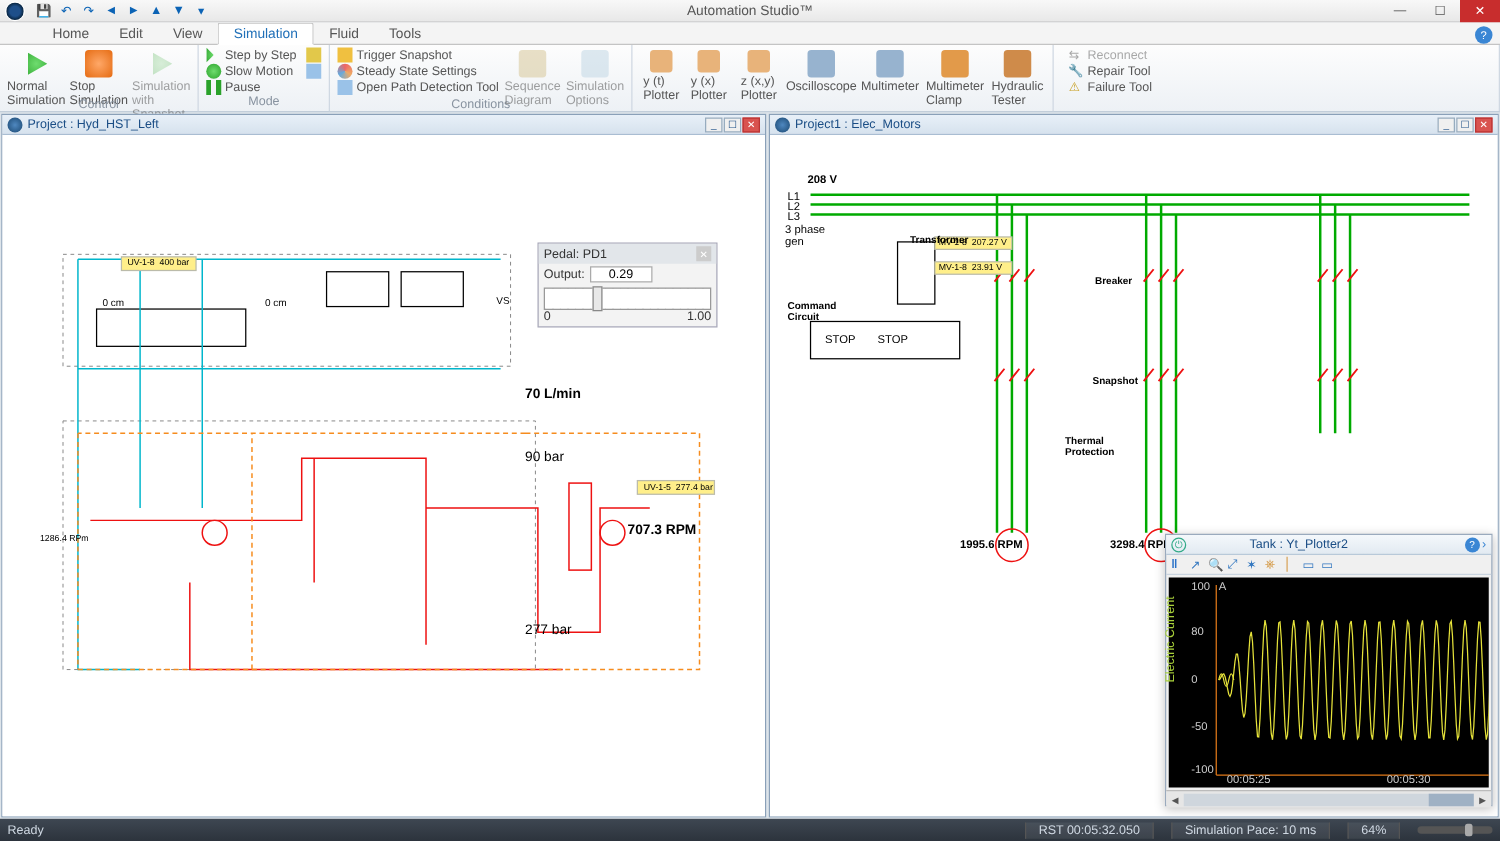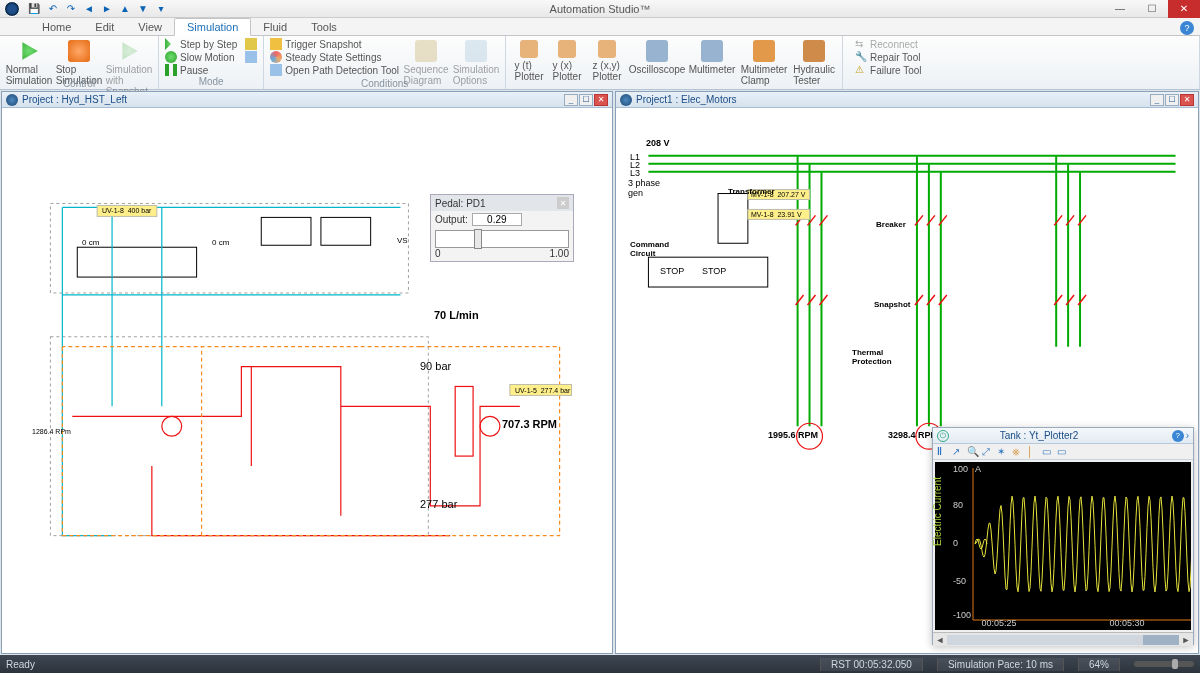--- a/index.html
+++ b/index.html
@@ -293,21 +293,21 @@
         <path class="oline" d="M60 430 H560 V240 H420 M200 430 V240 M420 240 H60 M60 240 V430"></path>
 
         <rect x="95" y="98" width="60" height="11" class="tag"></rect>
         <rect x="510" y="278" width="62" height="11" class="tag"></rect>
       </svg>
       <span class="flabel" style="left:100px;top:99px;font-size:7px;font-weight:normal"><span>UV-1-8</span>&nbsp;&nbsp;<span>400 bar</span></span>
       <span class="flabel" style="left:513px;top:279px;font-size:7px;font-weight:normal"><span>UV-1-5</span>&nbsp;&nbsp;<span>277.4 bar</span></span>
       <span class="flabel" style="left:80px;top:130px;font-size:8px;font-weight:normal">0 cm</span>
       <span class="flabel" style="left:210px;top:130px;font-size:8px;font-weight:normal">0 cm</span>
       <span class="flabel" style="left:395px;top:128px;font-size:8px;font-weight:normal">VS</span>
-      <span class="flabel" style="left:432px;top:201px">70 L/min</span>
+      <span class="flabel" style="left:418px;top:201px">70 L/min</span>
       <span class="flabel" style="left:418px;top:252px;font-weight:normal">90 bar</span>
       <span class="flabel" style="left:500px;top:310px">707.3 RPM</span>
       <span class="flabel" style="left:418px;top:390px;font-weight:normal">277 bar</span>
       <span class="flabel" style="left:30px;top:320px;font-size:7px;font-weight:normal">1286.4 RPm</span>
 
       
       <div class="pedal">
         <div class="pttl">
             <span>Pedal: PD1</span>
             <span class="x">✕</span>

